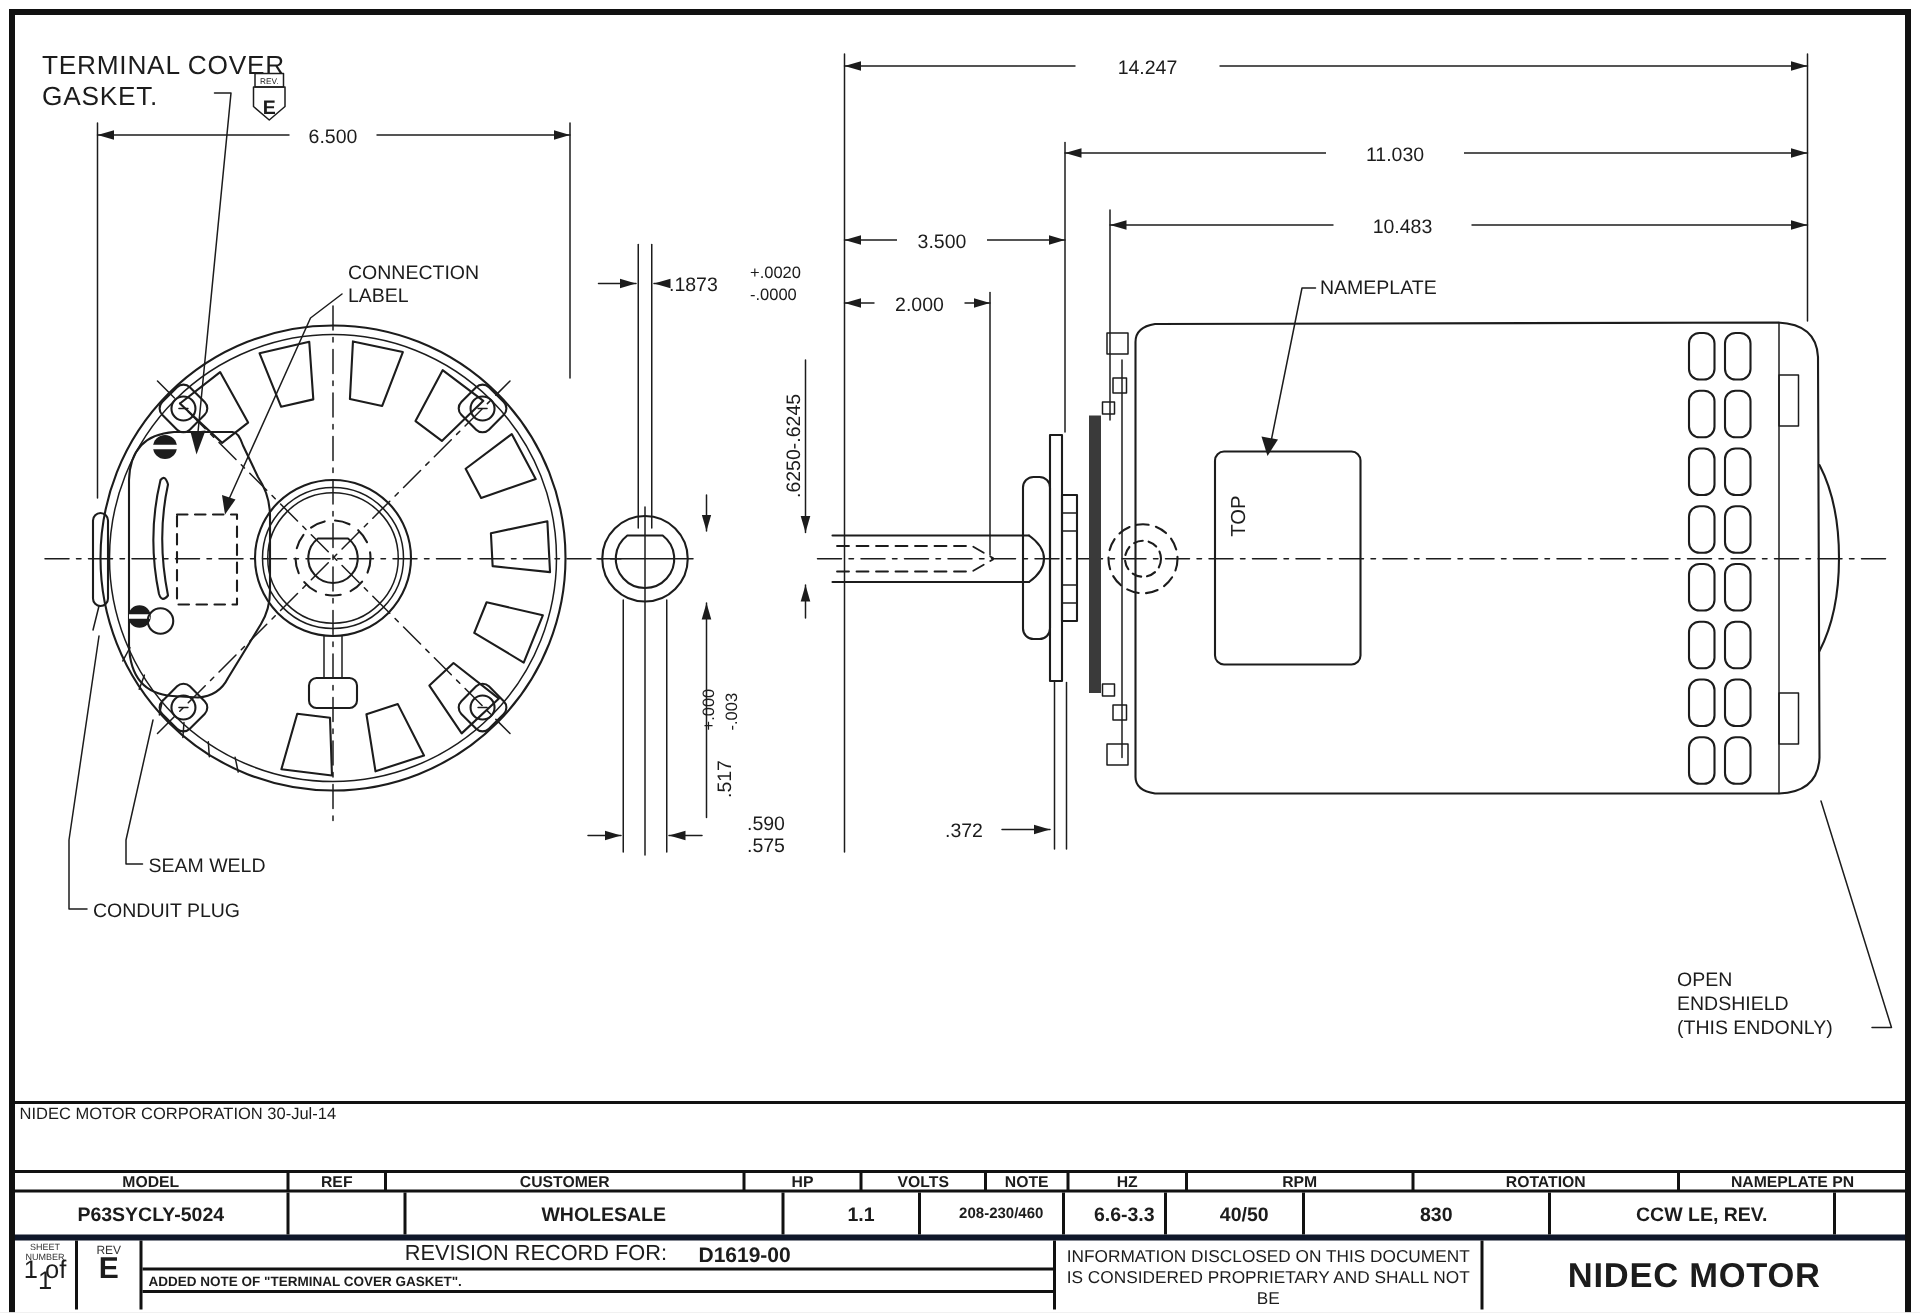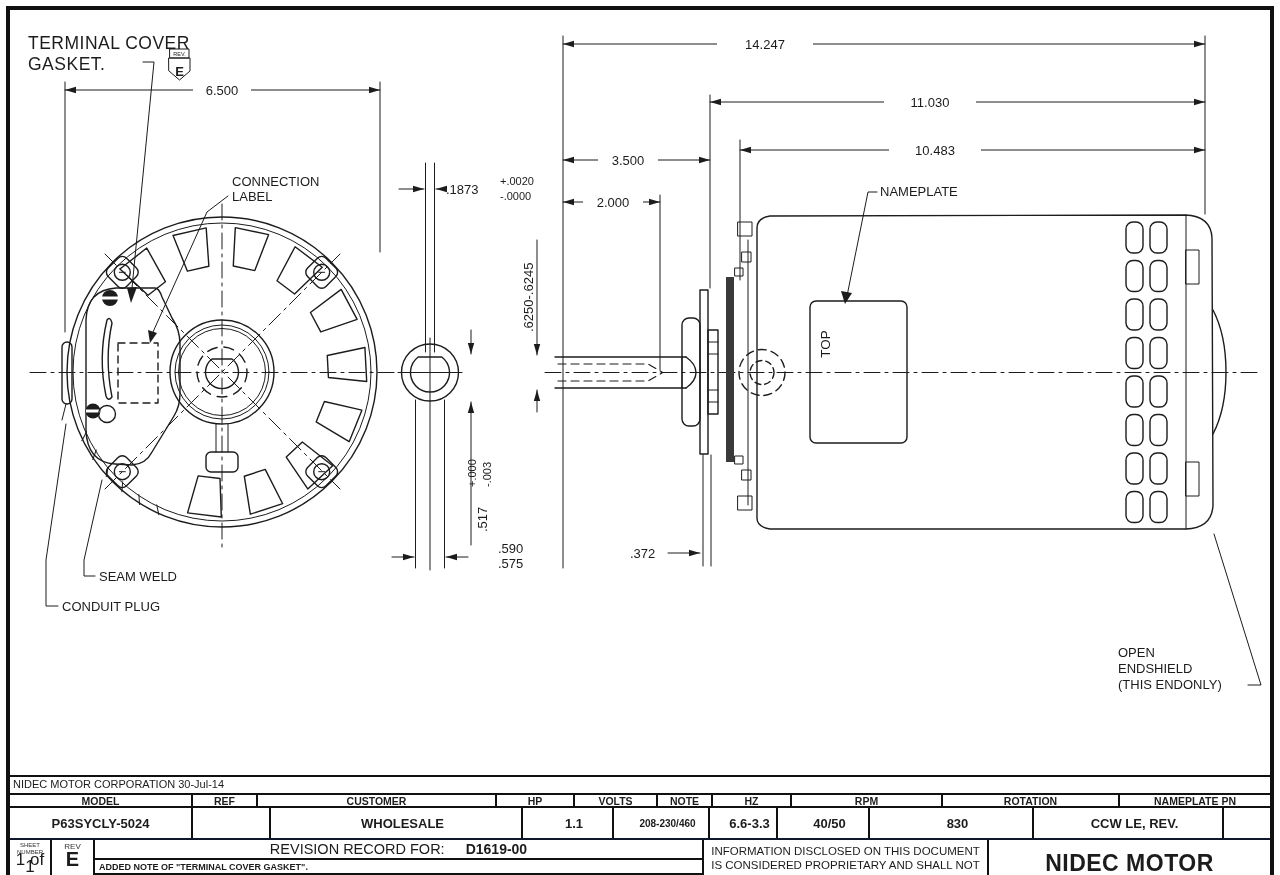--- a/index.html
+++ b/index.html
@@ -14,30 +14,30 @@
   .thin{stroke-width:1;}
   .cl{stroke-dasharray:16 5 3 5;stroke-width:1;}
   .dsh{stroke-dasharray:8 5;stroke-width:1.2;}
   .dshsq{stroke-dasharray:7 5;stroke-width:1.4;}
   .wbg{fill:#ffffff;stroke:none;}
   .t13{font-size:13px;}
   .t11{font-size:11px;}
   .t17{font-size:17.5px;letter-spacing:.5px;}
   .mid{text-anchor:middle;}
   
-  .tb{position:absolute;left:10px;top:775px;width:1260px;height:100px;border-top:2px solid #111;
+  .tb{position:absolute;left:10px;top:734px;width:1260px;height:100px;border-top:2px solid #111;
       box-sizing:border-box;}
   .tb *{box-sizing:border-box;}
   .corp{height:16px;font-size:11px;line-height:15px;padding-left:3px;}
   .hrow,.vrow{display:grid;grid-template-columns:183px 65px 239px 78px 83px 55px 79px 151px 177px 150px;}
-  .hrow{height:15px;border-top:2px solid #111;border-bottom:2px solid #111;}
+  .hrow{height:15px;border-top:2px solid #111;border-bottom:2px solid #111;margin-top:28px;}
   .hrow>div{border-right:2px solid #111;display:flex;align-items:center;justify-content:center;
             font-size:10.5px;font-weight:700;}
   .hrow>div:last-child,.vrow>div:last-child,.brow>div:last-child{border-right:none;}
-  .vrow{height:32px;border-bottom:2px solid #0f172a;gap:13px;}
+  .vrow{height:32px;border-bottom:4px solid #0f172a;gap:13px;}
   .vrow>div{border-right:2px solid #111;display:flex;align-items:center;justify-content:center;
             font-size:13px;font-weight:700;}
   .vrow>div.sm{font-size:10px;}
   .brow{display:grid;grid-template-columns:42px 43px 609px 285px 281px;height:37px;}
   .brow>div{border-right:2px solid #111;}
   .sheetcell{font-size:6px;line-height:7px;text-align:center;padding-top:2px;color:#333;}
   .sheetcell .v{font-size:17px;margin-top:0;color:#1c1c1c;}
   .revcell{text-align:center;font-size:8px;padding-top:2px;color:#333;}
   .revcell .v{font-size:20px;font-weight:700;line-height:17px;color:#1c1c1c;}
   .revrec .title{height:20px;border-bottom:2px solid #111;display:flex;align-items:center;

